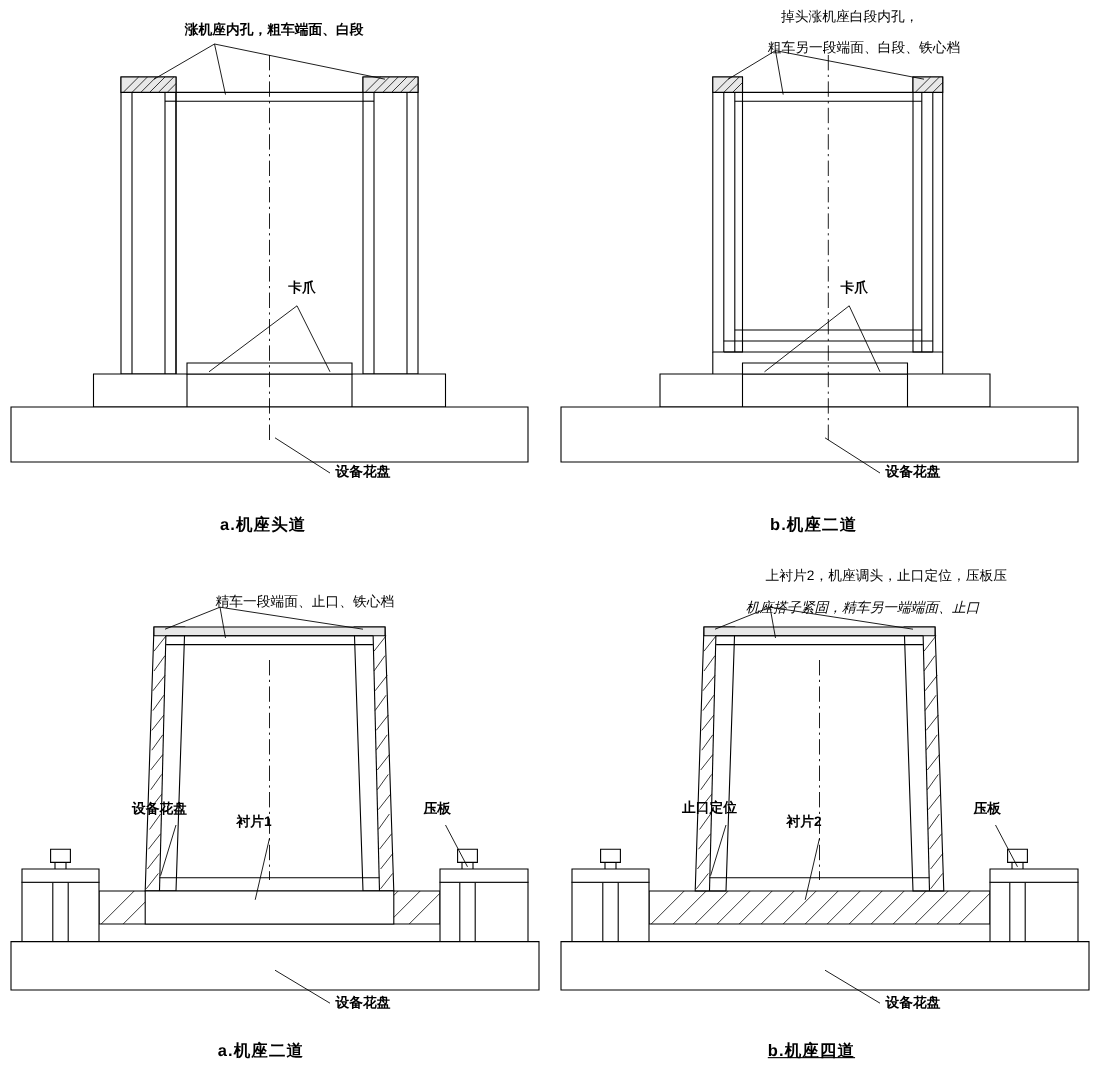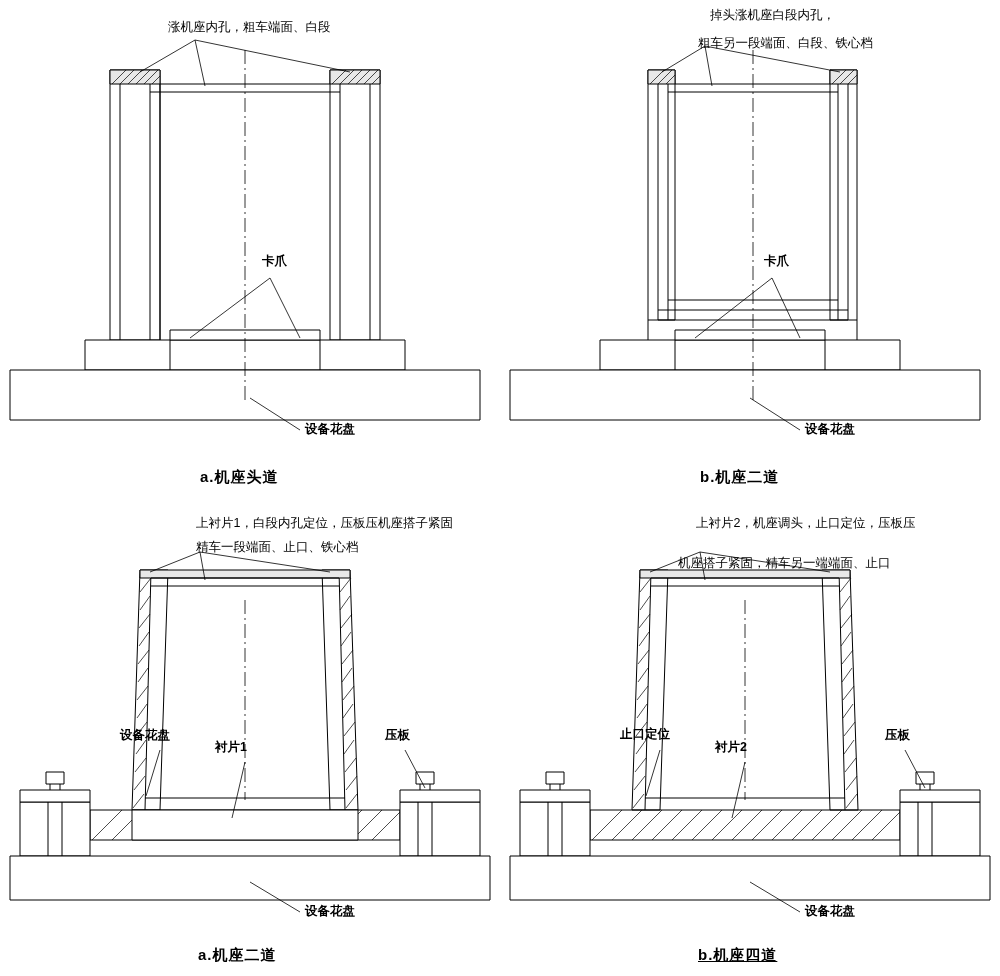--- a/index.html
+++ b/index.html
@@ -68,21 +68,21 @@
 
       <path class="leader" d="M195,40 L140,72"></path>
       <path class="leader" d="M195,40 L205,86"></path>
       <path class="leader" d="M195,40 L350,72"></path>
 
       <path class="leader" d="M270,278 L190,338"></path>
       <path class="leader" d="M270,278 L300,338"></path>
 
       <path class="leader" d="M300,430 L250,398"></path>
     </svg>
-    <div class="lbl" style="left:168px;top:20px;">涨机座内孔，粗车端面、白段</div>
+    <div class="lbl" style="left:168px;top:20px;font-weight:bold;">涨机座内孔，粗车端面、白段</div>
     <div class="lbl b" style="left:262px;top:254px;">卡爪</div>
     <div class="lbl b" style="left:305px;top:422px;">设备花盘</div>
     <div class="cap" style="left:200px;top:468px;">a.机座头道</div>
   </div>
 
   <div class="panel" style="left:500px;top:0;width:500px;height:500px;">
     <svg width="500" height="500">
 
       <path class="ln" d="M148,70 L175,70 L175,320 L148,320 Z" fill="#f2f2f2"></path>
       <path class="fillg" d="M148,70 L175,70 L175,84 L148,84 Z"></path>
@@ -227,21 +227,20 @@
 
       <path class="leader" d="M200,52 L150,72"></path>
       <path class="leader" d="M200,52 L205,80"></path>
       <path class="leader" d="M200,52 L330,72"></path>
 
       <path class="leader" d="M160,250 L146,296"></path>
       <path class="leader" d="M245,262 L232,318"></path>
       <path class="leader" d="M405,250 L425,288"></path>
       <path class="leader" d="M300,412 L250,382"></path>
     </svg>
-    <div class="lbl" style="left:196px;top:16px;">上衬片1，白段内孔定位，压板压机座搭子紧固</div>
     <div class="lbl" style="left:196px;top:40px;">精车一段端面、止口、铁心档</div>
     <div class="lbl b" style="left:120px;top:228px;">设备花盘</div>
     <div class="lbl b" style="left:215px;top:240px;">衬片1</div>
     <div class="lbl b" style="left:385px;top:228px;">压板</div>
     <div class="lbl b" style="left:305px;top:404px;">设备花盘</div>
     <div class="cap" style="left:198px;top:446px;">a.机座二道</div>
   </div>
 
   <div class="panel" style="left:500px;top:500px;width:500px;height:476px;">
     <svg width="500" height="476">
@@ -328,21 +327,21 @@
 
       <path class="leader" d="M200,52 L150,72"></path>
       <path class="leader" d="M200,52 L205,80"></path>
       <path class="leader" d="M200,52 L330,72"></path>
       <path class="leader" d="M160,250 L146,296"></path>
       <path class="leader" d="M245,262 L232,318"></path>
       <path class="leader" d="M405,250 L425,288"></path>
       <path class="leader" d="M300,412 L250,382"></path>
     </svg>
     <div class="lbl" style="left:196px;top:16px;">上衬片2，机座调头，止口定位，压板压</div>
-    <div class="lbl" style="left:178px;top:56px;">机座搭子紧固，精车另一端端面、止口</div>
+    <div class="lbl" style="left:178px;top:45px;font-style:italic;">机座搭子紧固，精车另一端端面、止口</div>
     <div class="lbl b" style="left:120px;top:228px;font-family:Liberation Mono, monospace;">止口定位</div>
     <div class="lbl b" style="left:215px;top:240px;">衬片2</div>
     <div class="lbl b" style="left:385px;top:228px;">压板</div>
     <div class="lbl b" style="left:305px;top:404px;">设备花盘</div>
     <div class="cap" style="left:198px;top:446px;text-decoration:underline;">b.机座四道</div>
   </div>
 
 </div>
 
 </body></html>

